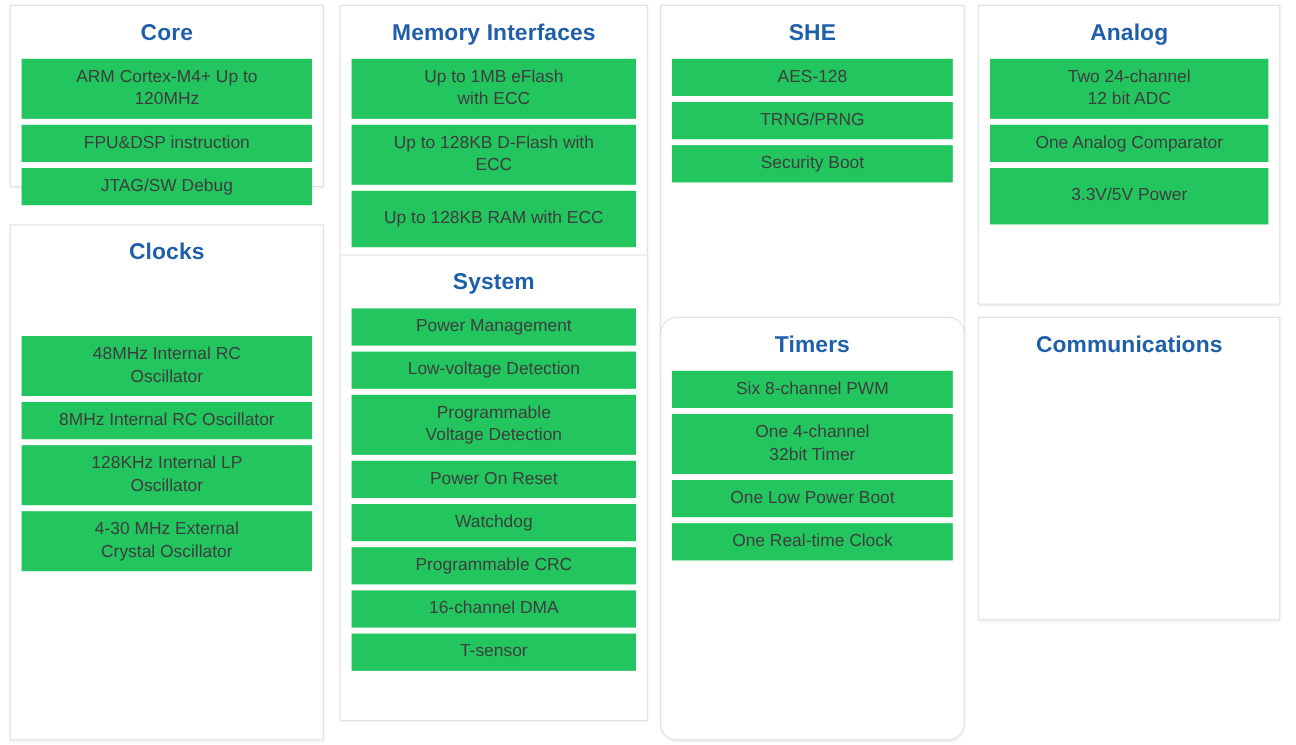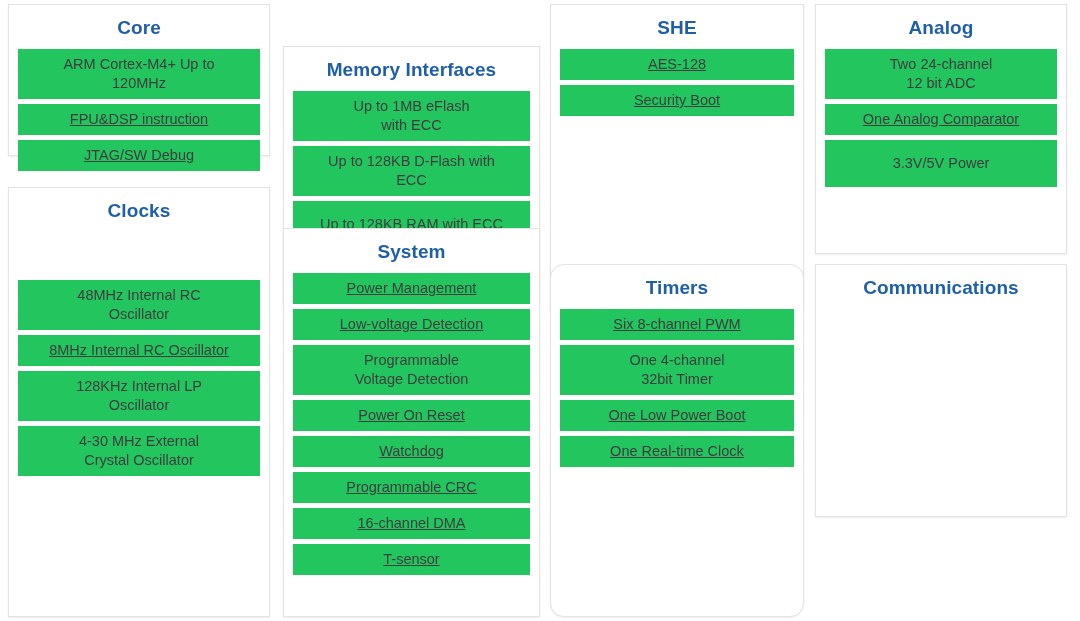--- a/index.html
+++ b/index.html
@@ -56,28 +56,27 @@
     display: flex;
     align-items: center;
     justify-content: center;
     white-space: pre-line;
   }
   .item.two-line {
     min-height: 47px;
   }
   .item.one-line {
     min-height: 29px;
-    text-decoration: underline;
   }
 
   
   #panel-core          { left: 8px;   top: 4px;   width: 262px; height: 152px; }
   #panel-clocks        { left: 8px;   top: 187px; width: 262px; height: 430px; gap: 48px; }
-  #panel-memory        { left: 283px; top: 4px;   width: 257px; height: 257px; margin-top: 42px; }
-  #panel-system        { left: 283px; top: 228px; width: 257px; height: 389px; }
+  #panel-memory        { left: 283px; top: 4px;   width: 257px; height: 257px; }
+  #panel-system        { left: 283px; top: 212px; width: 257px; height: 389px; }
   #panel-she           { left: 550px; top: 4px;   width: 254px; height: 308px; }
   #panel-timers        { left: 550px; top: 264px; width: 254px; height: 353px; border-radius: 14px; }
   #panel-analog        { left: 815px; top: 4px;   width: 252px; height: 250px; }
   #panel-comms         { left: 815px; top: 264px; width: 252px; height: 253px; }
 </style>
 </head>
 <body>
 
 <div id="diagram">
 
@@ -127,20 +126,21 @@
       <div class="item one-line">Programmable CRC</div>
       <div class="item one-line">16-channel DMA</div>
       <div class="item one-line">T-sensor</div>
     </div>
   </div>
 
   <div class="panel" id="panel-she">
     <div class="panel-title">SHE</div>
     <div class="items">
       <div class="item one-line">AES-128</div>
+      <div class="item one-line">TRNG/PRNG</div>
       <div class="item one-line">Security Boot</div>
     </div>
   </div>
 
   <div class="panel" id="panel-timers">
     <div class="panel-title">Timers</div>
     <div class="items">
       <div class="item one-line">Six 8-channel PWM</div>
       <div class="item two-line">One 4-channel
 32bit Timer</div>

